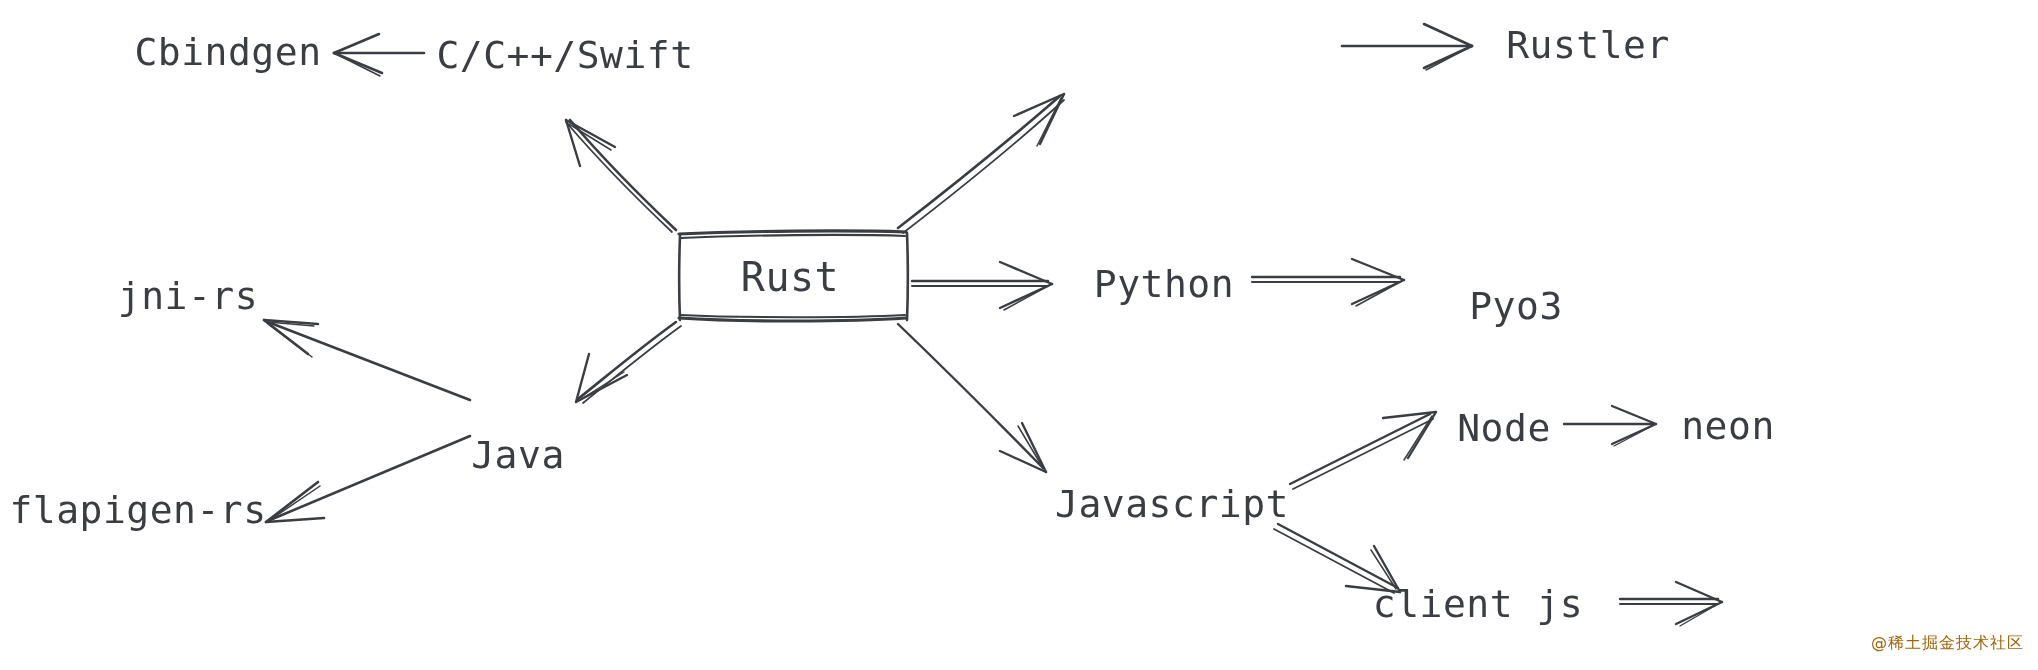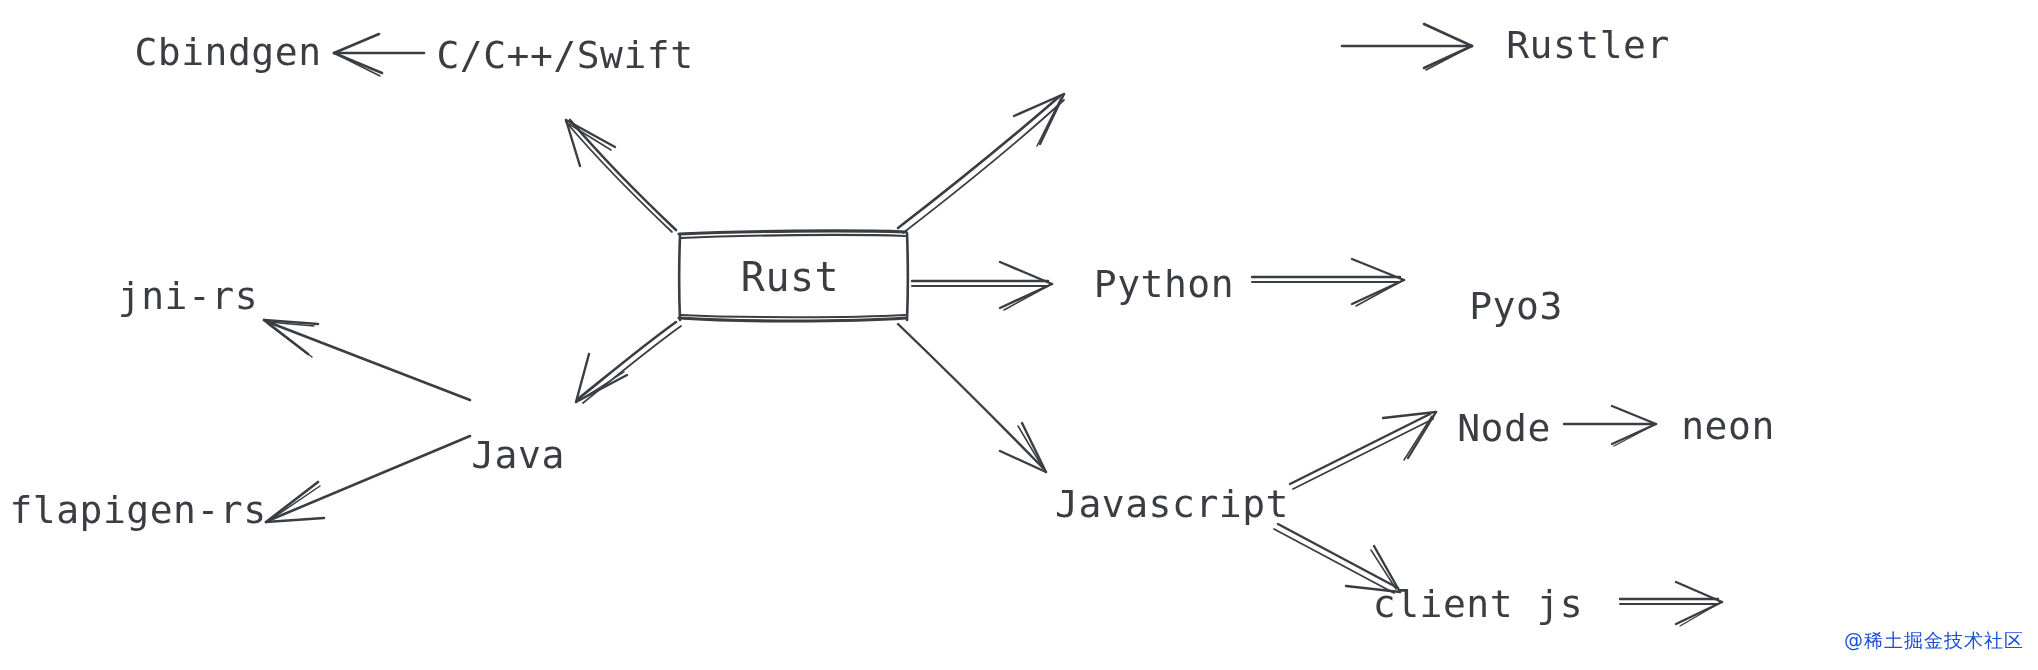--- a/index.html
+++ b/index.html
@@ -34,23 +34,23 @@
     transform: translate(-50%, -50%);
     user-select: none;
   }
   .node-label.center {
     font-size: 40px;
   }
   .watermark {
     position: absolute;
     right: 14px;
     bottom: 10px;
-    color: #1d4ed8;
+    color: #a16207;
     font-family: "DejaVu Sans", "Liberation Sans", sans-serif;
-    font-size: 19px;
+    font-size: 16px;
     letter-spacing: 1px;
     transform: none;
     user-select: none;
   }
 </style>
 </head>
 <body>
 
 <div id="canvas">
 

